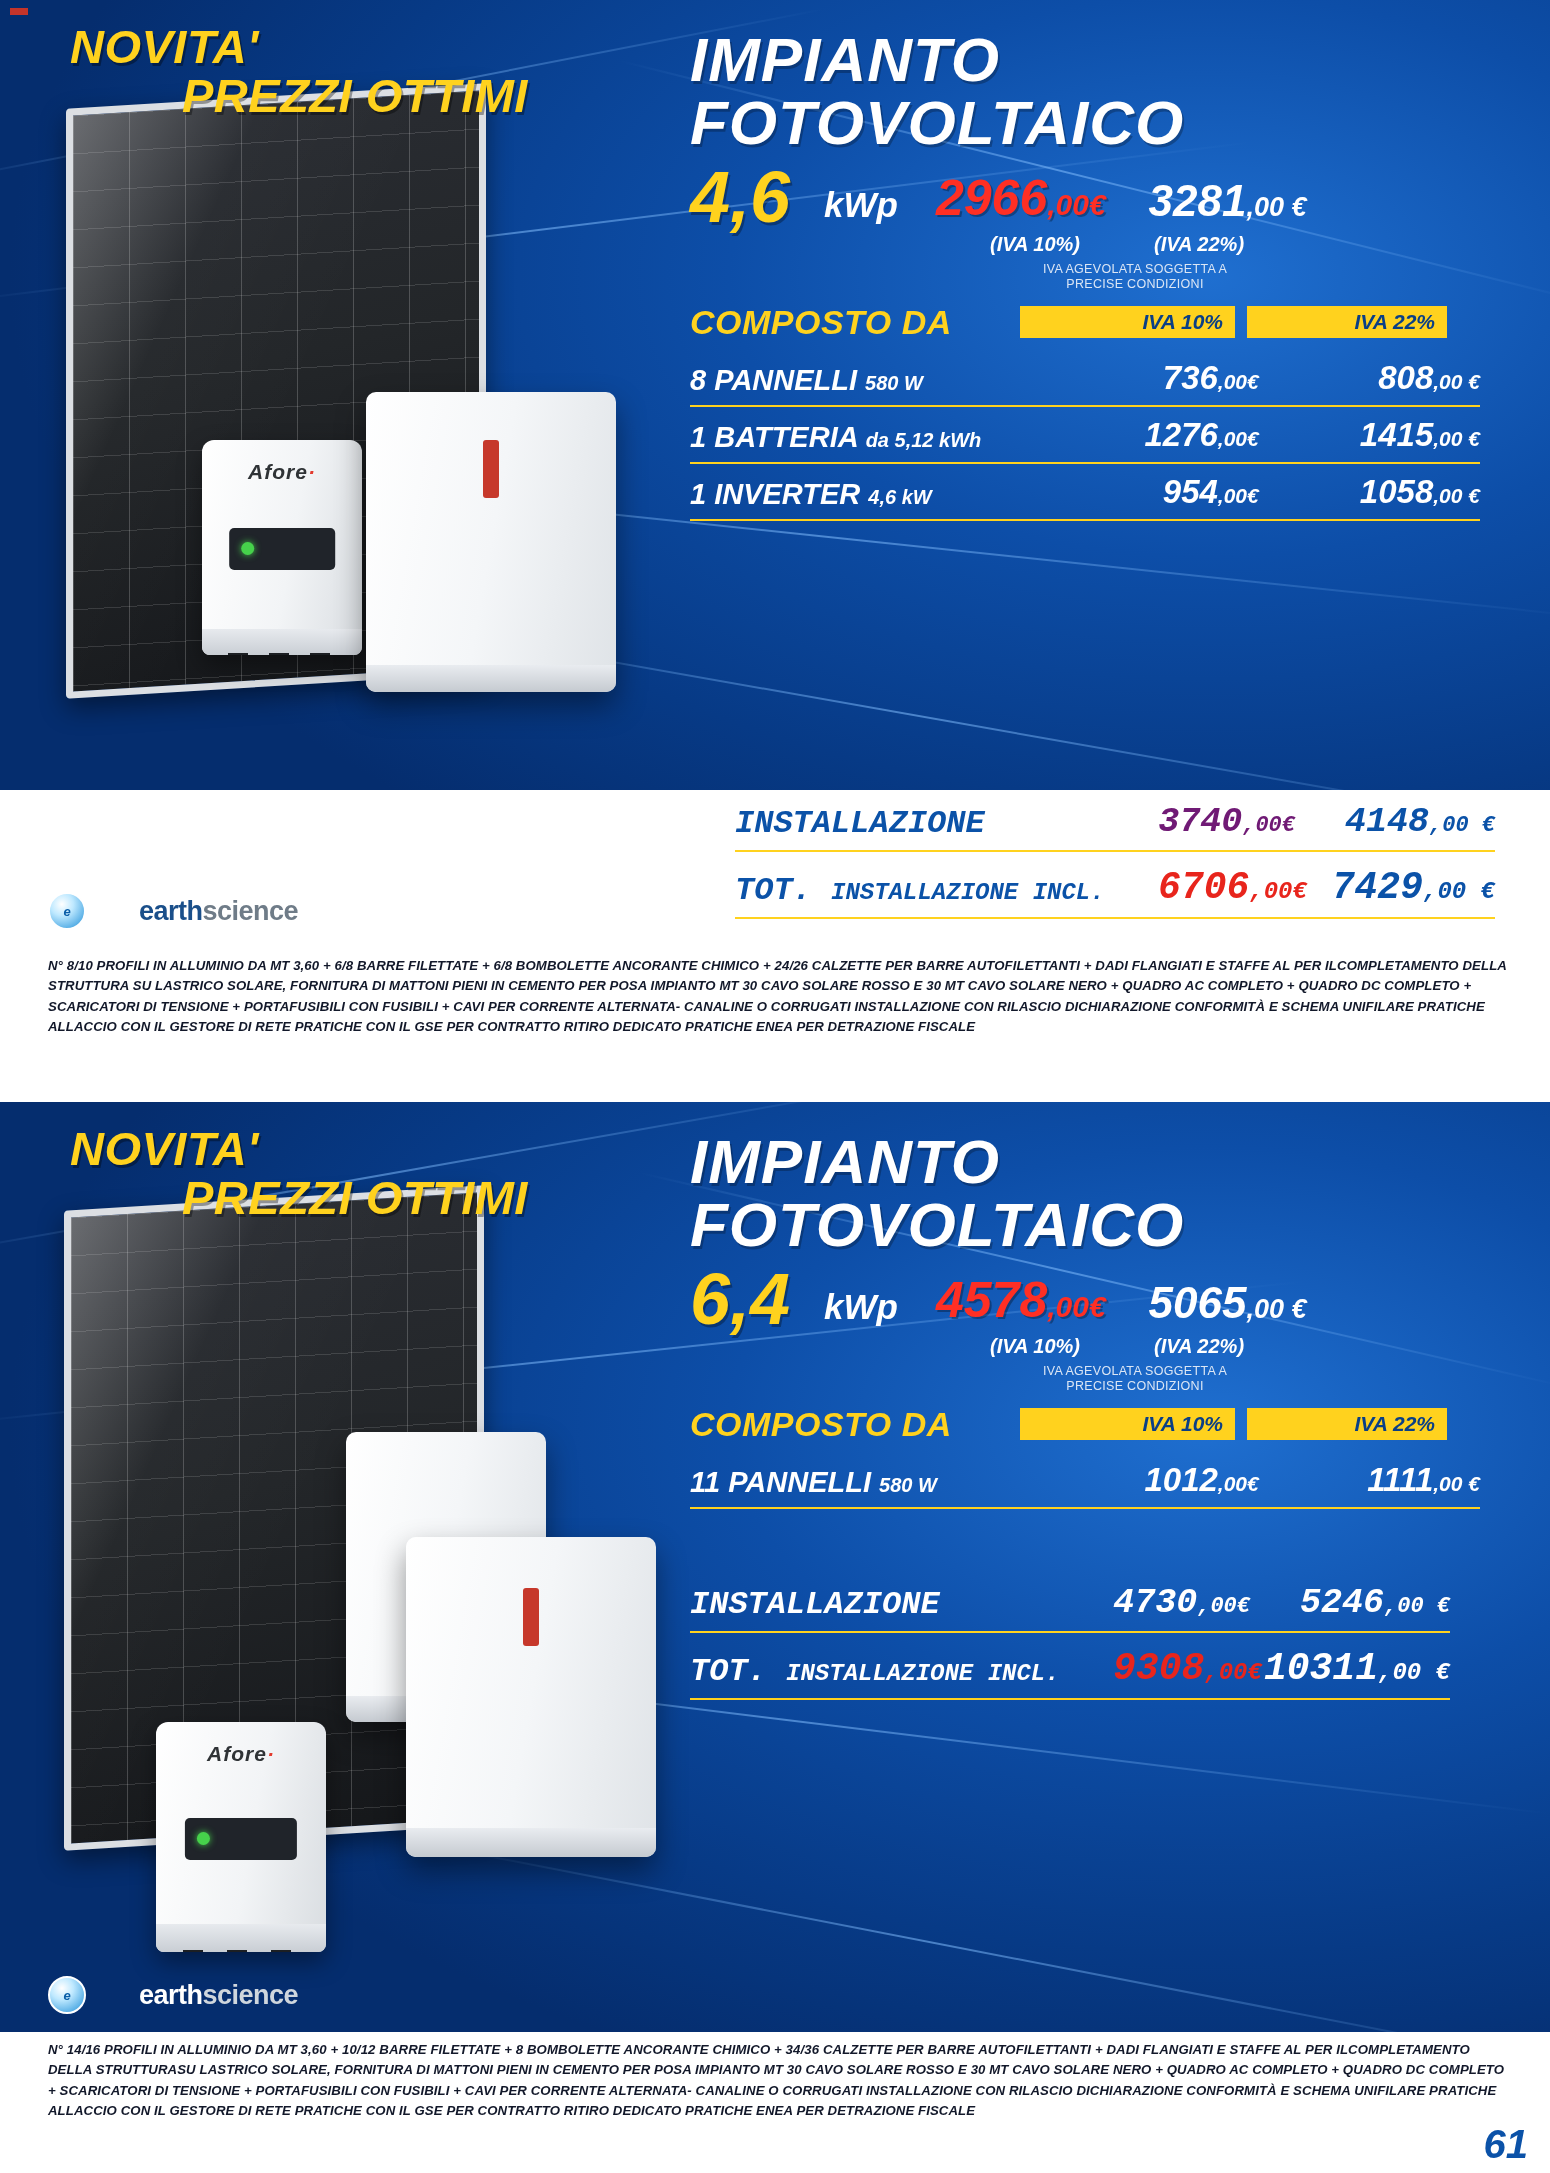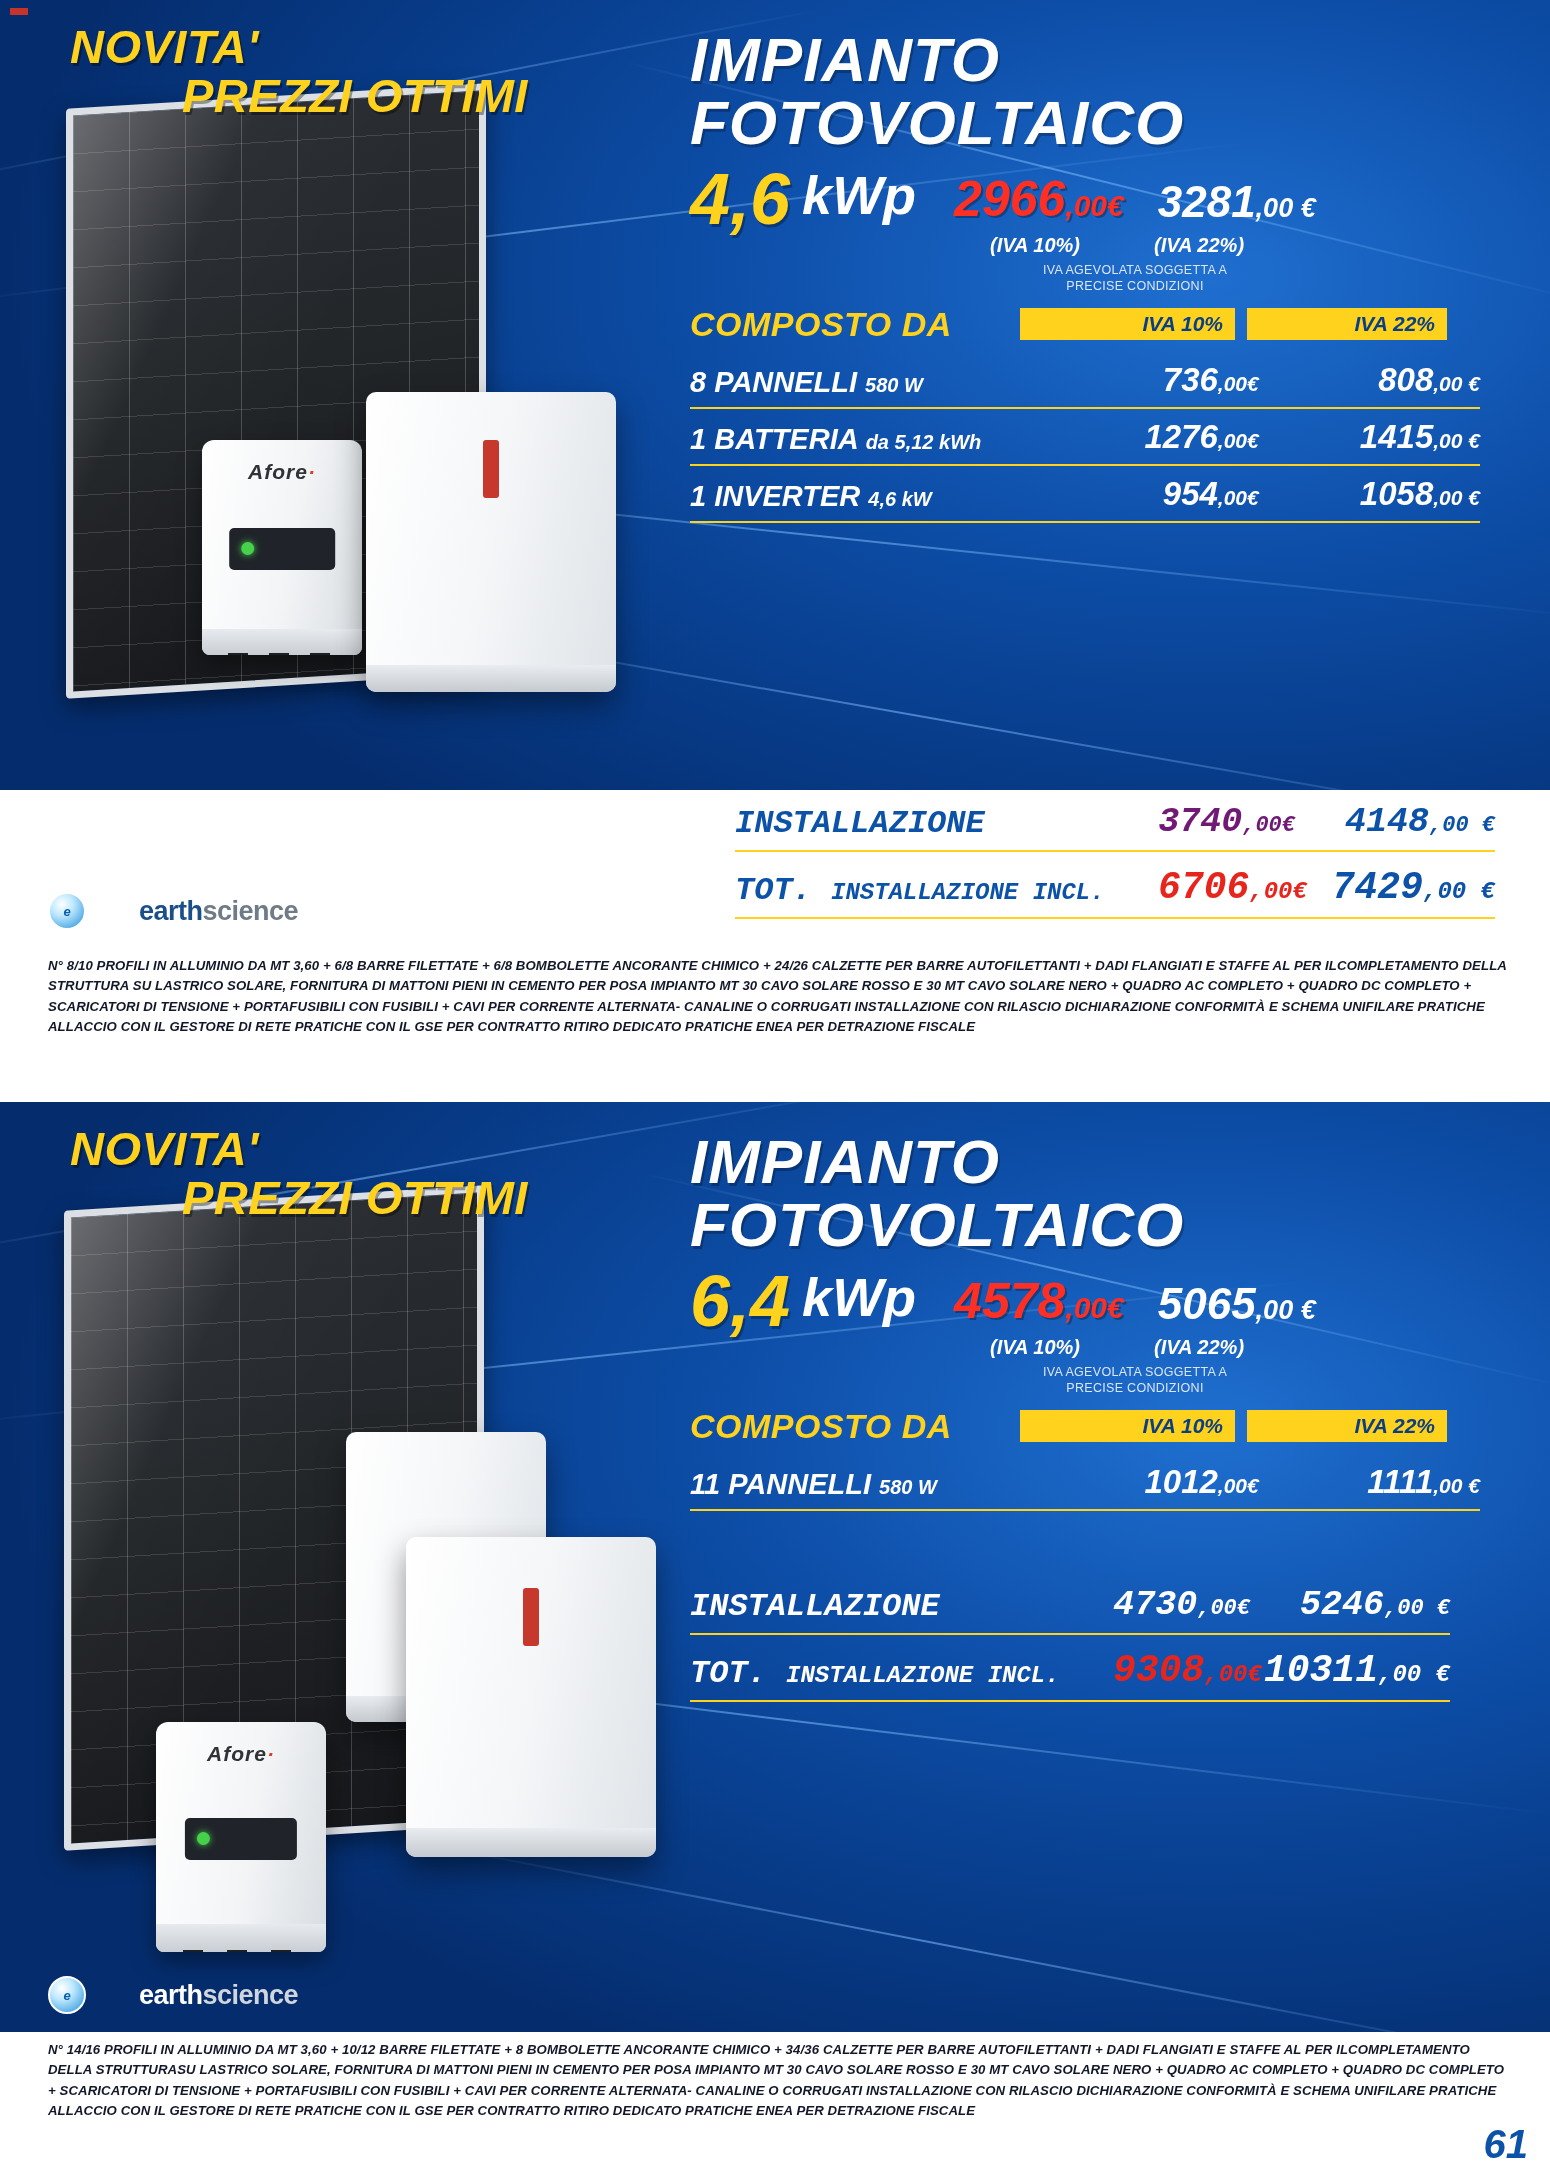--- a/index.html
+++ b/index.html
@@ -103,26 +103,26 @@
   }
   .es-text { font-size:27px; font-weight:700; letter-spacing:-.5px; }
   .es-text .a { color:#ffffff;margin-left:44px; }
   .es-text .b { color:#cfd6dd; }
 
   
   .info { position:absolute; z-index:5; color:#fff; }
   .title { font-style:italic; font-weight:800; font-size:62px; line-height:1.02; letter-spacing:1px; text-shadow:2px 3px 0 rgba(0,0,0,.25);}
   .kwp-row { display:flex; align-items:flex-end; gap:12px; margin-top:10px; }
   .kwp { font-style:italic; font-weight:800; font-size:72px; color:#ffd21e; line-height:.92; text-shadow:2px 3px 0 rgba(0,0,0,.3);}
-  .kwp-unit { font-style:italic; font-weight:800; font-size:54px; color:#ffffff; padding-bottom:6px; }
+  .kwp-unit { font-style:italic; font-weight:800; font-size:35px; color:#ffffff; padding-bottom:6px;margin-left:22px; }
 
   .price-main { display:flex; align-items:flex-end; gap:34px; padding-bottom:8px; margin-left:26px;}
   .p-red { font-style:italic; font-weight:800; font-size:50px; color:#ff2f24; text-shadow:2px 2px 0 rgba(0,0,0,.3); line-height:1;}
   .p-red .cents { font-size:30px; }
-  .p-white { font-style:italic; font-weight:800; font-size:44px; color:#ffffff; line-height:1;}
+  .p-white { font-style:italic; font-weight:800; font-size:44px; color:#ffffff; line-height:1;margin-left:9px;}
   .p-white .cents { font-size:27px; }
 
   .iva-line { display:flex; gap:74px; margin-left:300px; margin-top:2px; font-style:italic; font-weight:700; font-size:20px; color:#ffffff;}
   .iva-note { margin-left:330px; margin-top:6px; font-size:12.5px; line-height:1.25; color:#dbe6f5; letter-spacing:.3px; text-align:center; width:230px;}
 
   .composto-row { display:flex; align-items:center; margin-top:10px; }
   .composto { font-style:italic; font-weight:800; font-size:34px; color:#ffd21e; letter-spacing:.5px; white-space:nowrap;}
   .tag { background:#ffd21e; color:#0a3f86; font-style:italic; font-weight:800; font-size:21px; text-align:right; padding:4px 12px 4px 0; }
 
   table.items { width:100%; border-collapse:collapse; margin-top:8px; }

